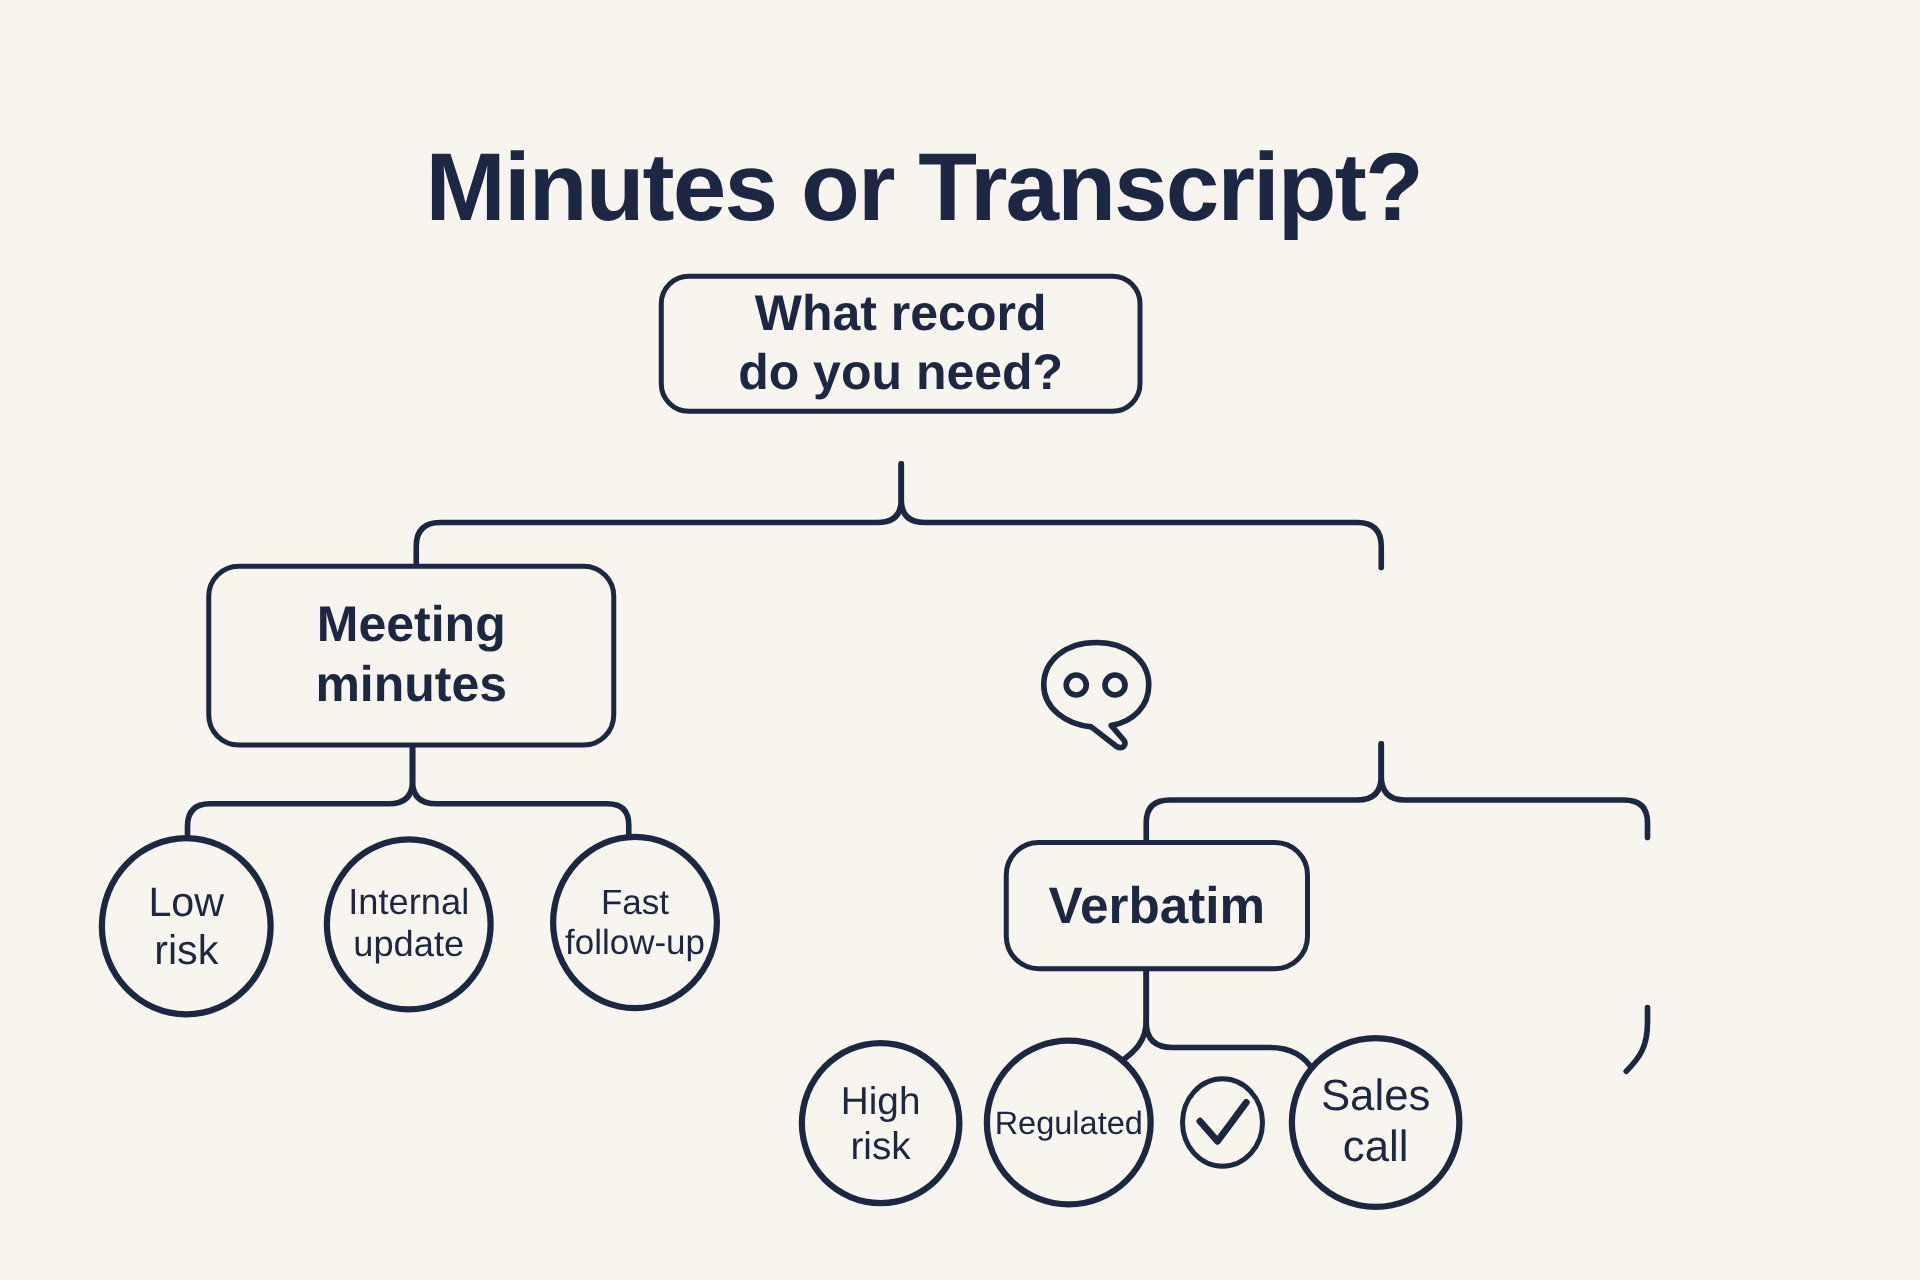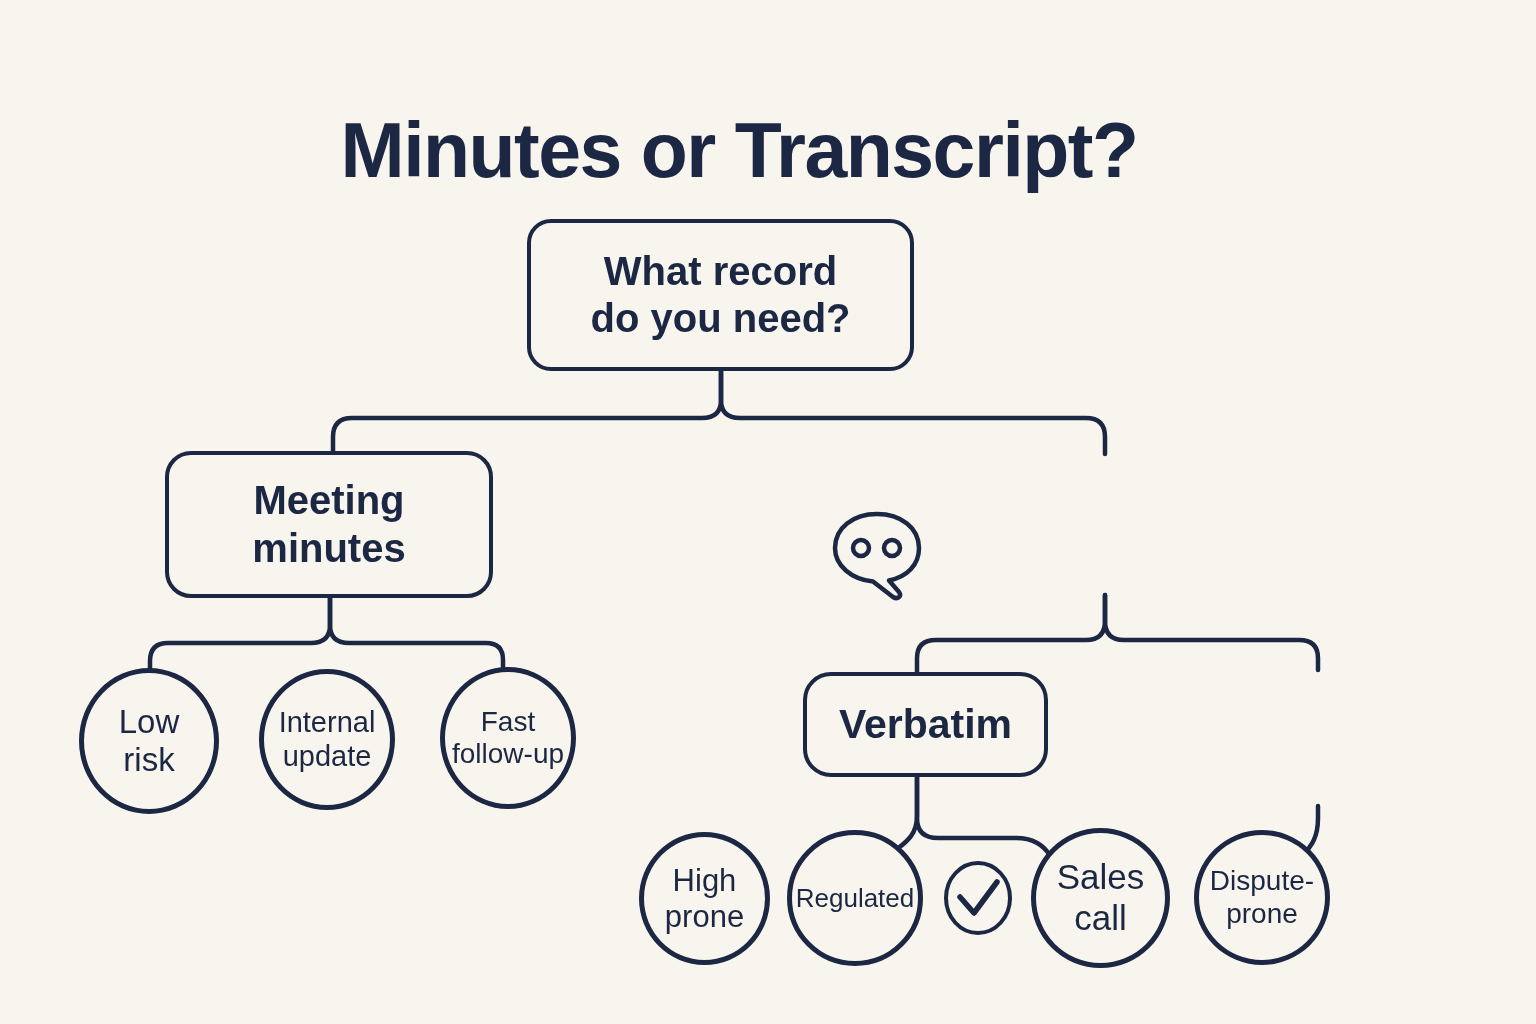--- a/index.html
+++ b/index.html
@@ -49,21 +49,21 @@
     border:4px solid var(--ink);
     font-weight:700;
   }
   .circle{
     border:5px solid var(--ink);
     border-radius:50%;
     font-weight:500;
     line-height:1.16;
   }
   
-  .n-root{left:527px;top:219px;width:387px;height:152px;border-radius:24px;font-size:40px;}
+  .n-root{left:527px;top:219px;width:387px;height:112px;border-radius:24px;font-size:40px;}
   .n-meeting{left:165px;top:451px;width:328px;height:147px;border-radius:26px;font-size:40px;}
   .n-need{left:937px;top:453px;width:336px;height:143px;border-radius:26px;font-size:40px;}
   .n-verbatim{left:803px;top:672px;width:245px;height:105px;border-radius:28px;font-size:41px;}
   .n-clean{left:1190px;top:669px;width:257px;height:138px;border-radius:28px;font-size:40px;}
   
   .n-low{left:79px;top:668px;width:140px;height:146px;font-size:33px;}
   .n-internal{left:259px;top:669px;width:136px;height:141px;font-size:29px;}
   .n-fast{left:440px;top:667px;width:136px;height:142px;font-size:28px;}
   .n-high{left:639px;top:832px;width:131px;height:133px;font-size:31px;}
   .n-regulated{left:787px;top:830px;width:136px;height:136px;font-size:26px;}
@@ -124,27 +124,23 @@
   <div class="node circle n-internal">
     <span>Internal
 update</span>
   </div>
   <div class="node circle n-fast">
     <span>Fast
 follow-up</span>
   </div>
   <div class="node circle n-high">
     <span>High
-prone</span>
+risk</span>
   </div>
   <div class="node circle n-regulated">
     <span>Regulated</span>
   </div>
   <div class="node circle n-sales">
     <span>Sales
 call</span>
   </div>
-  <div class="node circle n-dispute">
-    <span>Dispute-
-prone</span>
-  </div>
 
 </div>
 
 </body></html>

